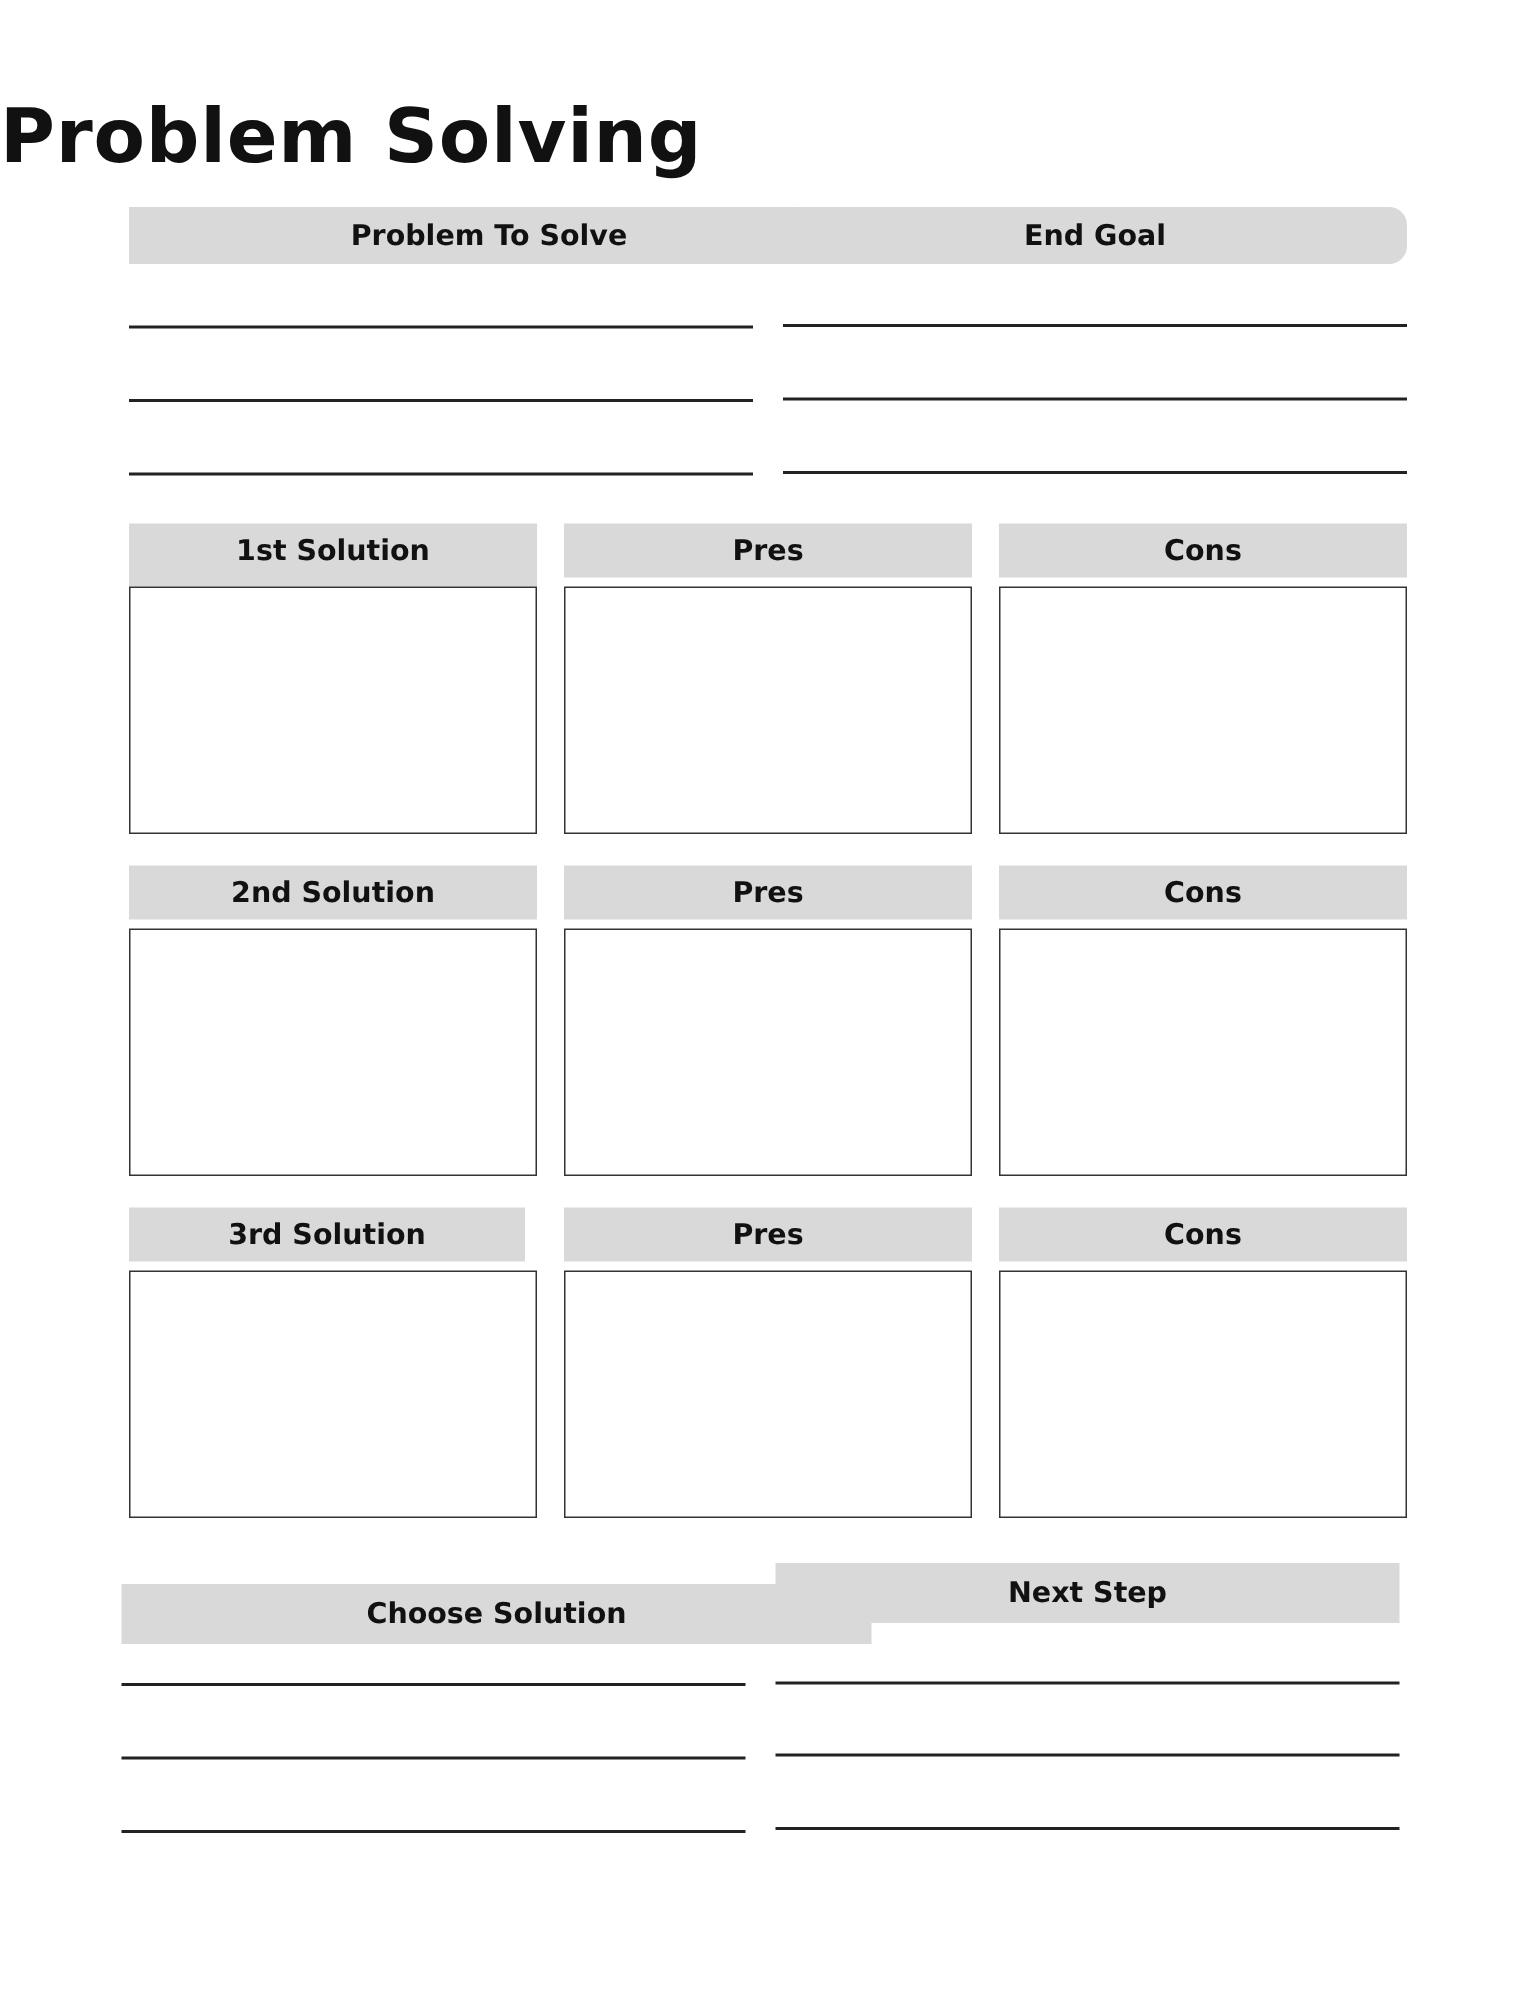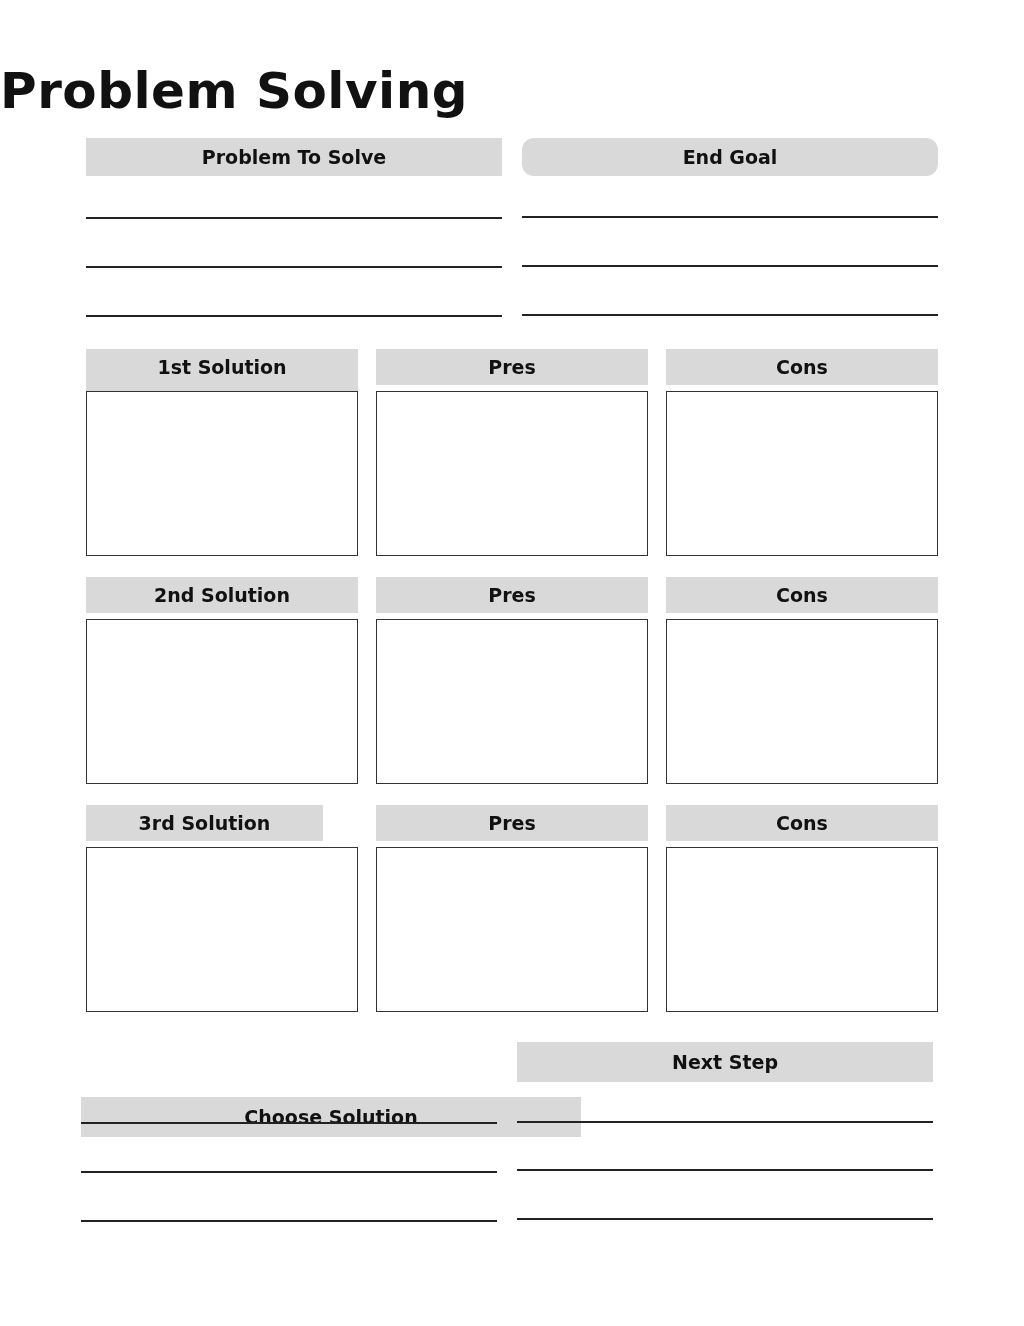--- a/index.html
+++ b/index.html
@@ -10,21 +10,21 @@
     .hdr { position:absolute; background:#d9d9d9; text-align:center;
            font-weight:bold; font-size:19px; line-height:38px; height:38px; }
     .line { position:absolute; height:2px; background:#222; }
     .box { position:absolute; border:1.5px solid #333; box-sizing:border-box; background:#fff; }
   </style>
 </head>
 <body>
 
 <div class="title">Problem Solving</div>
 
-<div class="hdr" style="left:86px;top:138px;width:416px;">Problem To Solve</div>
+<div class="hdr" style="left:86px;top:138px;width:416px;padding-left:32px;">Problem To Solve</div>
 <div class="line" style="left:86px;top:217px;width:416px;"></div>
 <div class="line" style="left:86px;top:266px;width:416px;"></div>
 <div class="line" style="left:86px;top:315px;width:416px;"></div>
 
 <div class="hdr" style="left:522px;top:138px;width:416px;border-radius:12px;">End Goal</div>
 <div class="line" style="left:522px;top:216px;width:416px;"></div>
 <div class="line" style="left:522px;top:265px;width:416px;"></div>
 <div class="line" style="left:522px;top:314px;width:416px;"></div>
 
 <div class="hdr" style="left:86px;top:349px;width:272px;height:44px;line-height:36px;">1st Solution</div>
@@ -34,28 +34,28 @@
 <div class="box" style="left:376px;top:391px;width:272px;height:165px;"></div>
 <div class="box" style="left:666px;top:391px;width:272px;height:165px;"></div>
 
 <div class="hdr" style="left:86px;top:577px;width:272px;height:36px;line-height:36px;">2nd Solution</div>
 <div class="hdr" style="left:376px;top:577px;width:272px;height:36px;line-height:36px;">Pres</div>
 <div class="hdr" style="left:666px;top:577px;width:272px;height:36px;line-height:36px;">Cons</div>
 <div class="box" style="left:86px;top:619px;width:272px;height:165px;"></div>
 <div class="box" style="left:376px;top:619px;width:272px;height:165px;"></div>
 <div class="box" style="left:666px;top:619px;width:272px;height:165px;"></div>
 
-<div class="hdr" style="left:86px;top:805px;width:237px;height:36px;line-height:36px;">3rd Solution</div>
+<div class="hdr" style="left:86px;top:805px;width:264px;height:36px;line-height:36px;">3rd Solution</div>
 <div class="hdr" style="left:376px;top:805px;width:272px;height:36px;line-height:36px;">Pres</div>
 <div class="hdr" style="left:666px;top:805px;width:272px;height:36px;line-height:36px;">Cons</div>
 <div class="box" style="left:86px;top:847px;width:272px;height:165px;"></div>
 <div class="box" style="left:376px;top:847px;width:272px;height:165px;"></div>
 <div class="box" style="left:666px;top:847px;width:272px;height:165px;"></div>
 
-<div class="hdr" style="left:81px;top:1097px;width:500px;height:40px;line-height:40px;">Choose Solution</div>
+<div class="hdr" style="left:81px;top:1056px;width:500px;height:40px;line-height:40px;">Choose Solution</div>
 <div class="line" style="left:81px;top:1122px;width:416px;"></div>
 <div class="line" style="left:81px;top:1171px;width:416px;"></div>
 <div class="line" style="left:81px;top:1220px;width:416px;"></div>
 
 <div class="hdr" style="left:517px;top:1042px;width:416px;height:40px;line-height:40px;text-align:center;">Next Step</div>
 <div class="line" style="left:517px;top:1121px;width:416px;"></div>
 <div class="line" style="left:517px;top:1169px;width:416px;"></div>
 <div class="line" style="left:517px;top:1218px;width:416px;"></div>
 
 </body></html>

